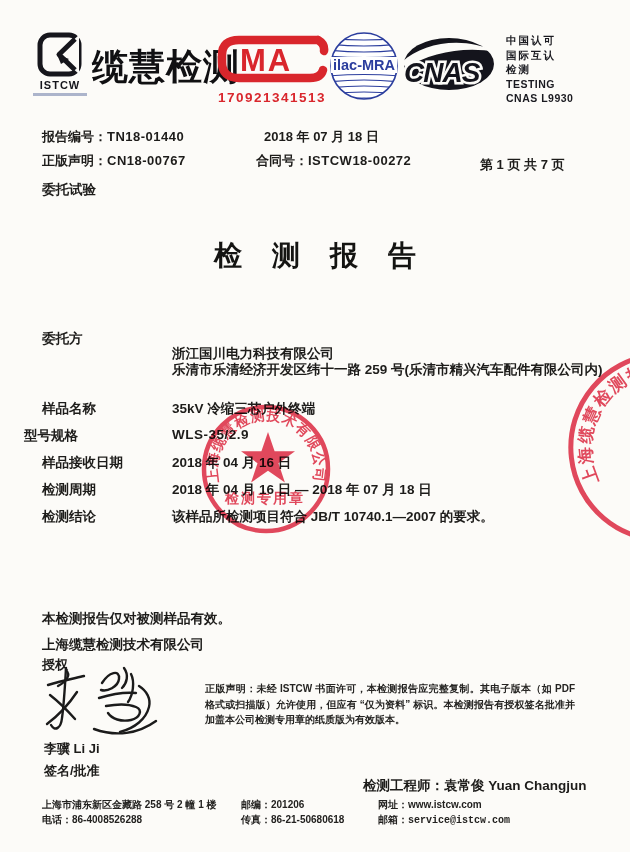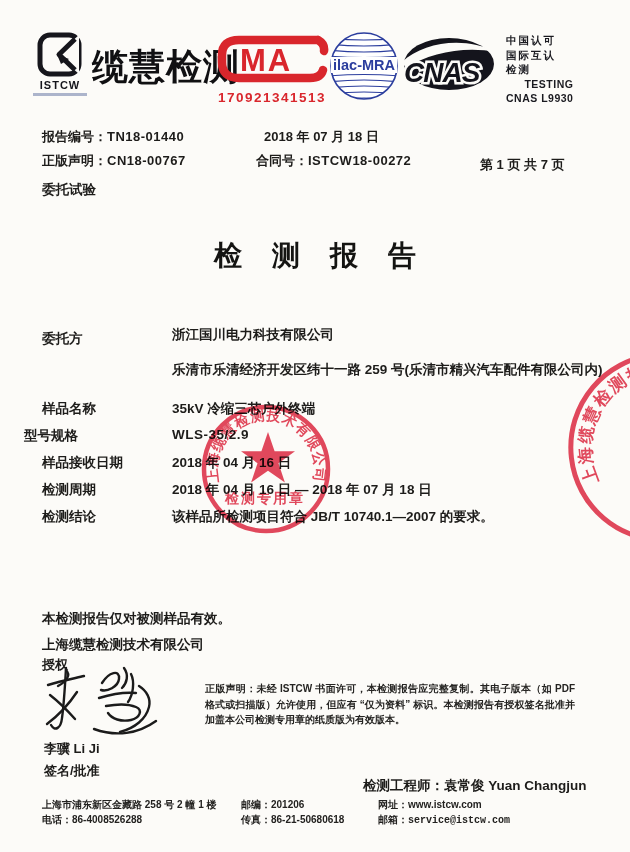--- a/index.html
+++ b/index.html
@@ -9,21 +9,21 @@
     font-family:"Liberation Sans","DejaVu Sans",sans-serif;
     color:#1d1c1a;
   }
   .t{position:absolute;white-space:nowrap;font-weight:700;}
   .title{
     position:absolute;left:0;right:0;text-align:center;
     font-size:28px;font-weight:700;letter-spacing:30px;text-indent:30px;
     color:#141412;
   }
   .caption-block div{font-size:10.5px;font-weight:700;line-height:14.5px;letter-spacing:2px;}
-  .caption-block div.en{letter-spacing:0.5px;text-align:right;}
+  .caption-block div.en{letter-spacing:0.5px;}
   .disclaimer{
     position:absolute;font-size:10px;font-weight:600;line-height:15.5px;
     text-align:justify;color:#252422;white-space:normal;
   }
   .stamp{position:absolute;mix-blend-mode:multiply;opacity:0.88;}
   .footer-line{font-size:10px;font-weight:600;color:#232220;}
   .num{letter-spacing:0.5px;}
 </style>
 </head>
 <body>
@@ -94,21 +94,21 @@
   </div>
   <div class="t" style="left:256px;top:152px;font-size:13px;">
     <span>合同号：</span><span class="num">ISTCW18-00272</span>
   </div>
 
   <div class="t" style="left:42px;top:181px;font-size:13.5px;">委托试验</div>
 
   <div class="title" style="top:237px;">检测报告</div>
 
   <div class="t" style="left:42px;top:330px;font-size:13.5px;">委托方</div>
-  <div class="t" style="left:172px;top:326px;font-size:13.5px;text-align:center;">浙江国川电力科技有限公司</div>
+  <div class="t" style="left:172px;top:345px;font-size:13.5px;text-align:center;">浙江国川电力科技有限公司</div>
   <div class="t" style="left:172px;top:361px;font-size:13.5px;">乐清市乐清经济开发区纬十一路 259 号(乐清市精兴汽车配件有限公司内)</div>
 
   <div class="t" style="left:42px;top:400px;font-size:13.5px;text-align:center;">样品名称</div>
   <div class="t" style="left:172px;top:400px;font-size:13.5px;">35kV 冷缩三芯户外终端</div>
 
   <div class="t" style="left:24px;top:427px;font-size:13.5px;">型号规格</div>
   <div class="t num" style="left:172px;top:427px;font-size:13.5px;">WLS-35/2.9</div>
 
   <div class="t" style="left:42px;top:454px;font-size:13.5px;">样品接收日期</div>
   <div class="t" style="left:172px;top:454px;font-size:13.5px;">2018 年 04 月 16 日</div>

